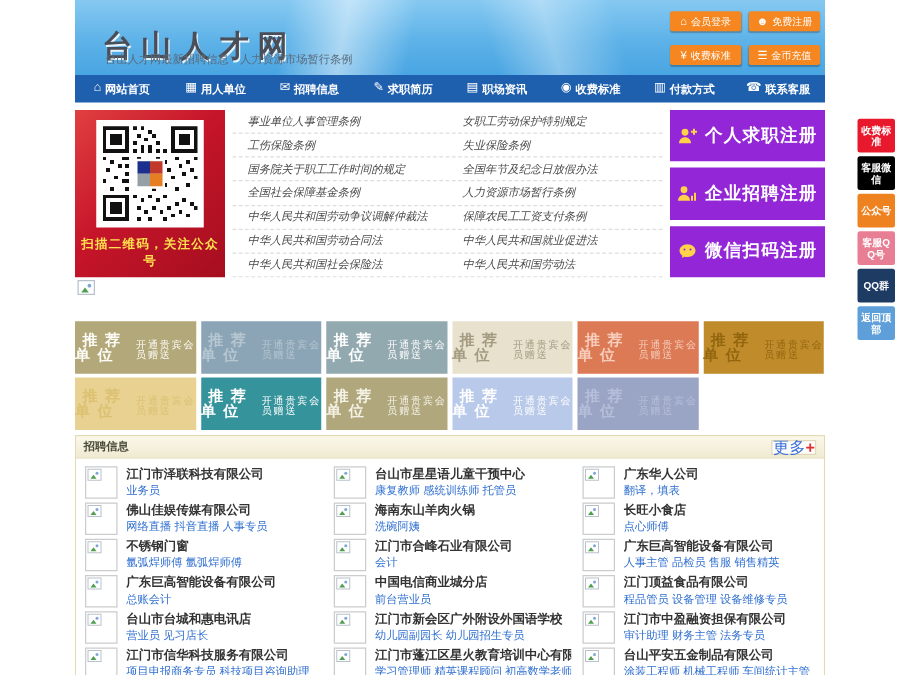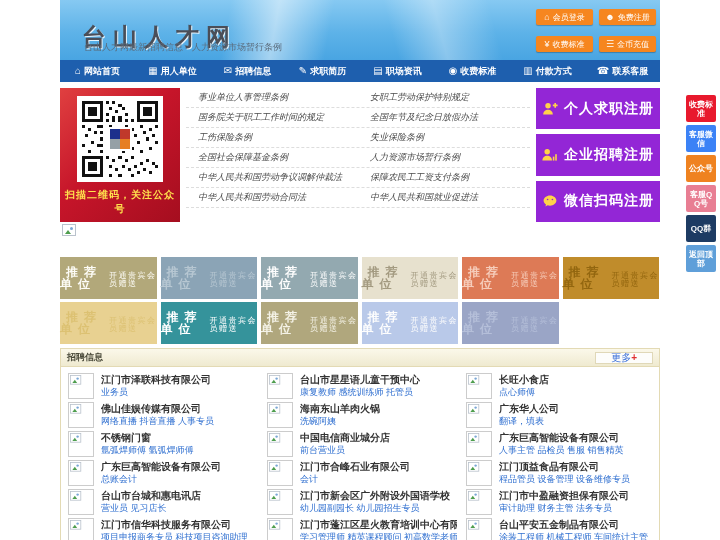--- a/index.html
+++ b/index.html
@@ -65,22 +65,22 @@
   .pbox{width:96.5px;height:42px;display:flex;flex-direction:row;align-items:center;
         justify-content:center;cursor:pointer;box-sizing:border-box;flex:0 0 auto;}
   .pt{font-size:12px;font-weight:bold;letter-spacing:6px;text-indent:6px;line-height:1;}
   .ps{font-size:8px;letter-spacing:1.5px;margin-top:4px;line-height:1;}
 
   
   .jobs{margin-top:4px;border:1px solid #e3dab4;border-top:none;}
   .jhdr{height:17px;background:linear-gradient(#fbf8ea,#efead0);border-top:1px solid #e3dab4;
         border-bottom:1px solid #e3dab4;display:flex;align-items:center;justify-content:space-between;
         padding:0 6px;font-size:9px;font-weight:bold;color:#4a4a3a;}
-  .more{font-size:10px;color:#3a6fd8;font-weight:normal;text-decoration:none;cursor:pointer;
-        background:#fdfdfb;border:1px solid #e0d8b8;padding:0 15px;line-height:10px;}
+  .more{font-size:13px;color:#3a6fd8;font-weight:normal;text-decoration:none;cursor:pointer;
+        background:#fdfdfb;border:1px solid #e0d8b8;padding:0 0;line-height:10px;}
   .plus{color:#e03030;font-weight:bold;}
   .jgrid{display:flex;background:#fff;padding-top:4px;}
   .jcol{width:199px;display:flex;flex-direction:column;}
   .jitem{display:flex;height:27px;padding:2px 2px 0 7px;gap:7px;}
   .imgbox{width:24px;height:24px;border:1px solid #ccc;background:#fff;position:relative;flex:0 0 auto;}
   .imgbox .brk{position:absolute;top:1px;left:1px;transform:scale(.8);transform-origin:top left;}
   .jtxt{overflow:hidden;display:flex;flex-direction:column;}
   .jco{font-size:10px;color:#333;line-height:13px;white-space:nowrap;text-decoration:none;cursor:pointer;font-weight:bold;}
   .jjobs{font-size:9px;color:#2f6fd0;line-height:13px;white-space:nowrap;text-decoration:none;cursor:pointer;}
 
@@ -201,44 +201,48 @@
       </div>
 
       <div class="laws">
 
           <div class="lrow">
             <a class="lc">事业单位人事管理条例</a>
             <a class="lc">女职工劳动保护特别规定</a>
           </div>
 
           <div class="lrow">
+            <a class="lc">工伤保险条例</a>
+            <a class="lc">失业保险条例</a>
+          </div>
+
+          <div class="lrow">
             <a class="lc">国务院关于职工工作时间的规定</a>
             <a class="lc">全国年节及纪念日放假办法</a>
           </div>
 
           <div class="lrow">
-            <a class="lc">工伤保险条例</a>
-            <a class="lc">失业保险条例</a>
-          </div>
-
-          <div class="lrow">
             <a class="lc">全国社会保障基金条例</a>
             <a class="lc">人力资源市场暂行条例</a>
           </div>
 
           <div class="lrow">
             <a class="lc">中华人民共和国劳动争议调解仲裁法</a>
             <a class="lc">保障农民工工资支付条例</a>
           </div>
 
           <div class="lrow">
             <a class="lc">中华人民共和国劳动合同法</a>
             <a class="lc">中华人民共和国就业促进法</a>
           </div>
 
+          <div class="lrow">
+            <a class="lc">中华人民共和国社会保险法</a>
+            <a class="lc">中华人民共和国劳动法</a>
+          </div>
         </div>
 
       <div class="regs">
         <button class="reg">
           <svg class="ric" viewBox="0 0 20 20">
             <circle cx="7.5" cy="6" r="3.4" fill="#ffd24a"></circle>
             <path d="M1.5 17c0-3.6 2.7-6 6-6s6 2.4 6 6z" fill="#ffd24a"></path>
             <path d="M13.5 4.5h2v-2h2v2h2v2h-2v2h-2v-2h-2z" fill="#ffd24a"></path>
           </svg>
           <span>个人求职注册</span>
@@ -415,40 +419,40 @@
                 <a class="jco">海南东山羊肉火锅</a>
                 <a class="jjobs">洗碗阿姨</a>
               </span>
             </div>
 
             <div class="jitem">
               <span class="imgbox">
                 <i class="brk"></i>
               </span>
               <span class="jtxt">
+                <a class="jco">江门市合峰石业有限公司</a>
+                <a class="jjobs">会计</a>
+              </span>
+            </div>
+
+            <div class="jitem">
+              <span class="imgbox">
+                <i class="brk"></i>
+              </span>
+              <span class="jtxt">
                 <a class="jco">中国电信商业城分店</a>
                 <a class="jjobs">前台营业员</a>
               </span>
             </div>
 
             <div class="jitem">
               <span class="imgbox">
                 <i class="brk"></i>
               </span>
               <span class="jtxt">
-                <a class="jco">江门市合峰石业有限公司</a>
-                <a class="jjobs">会计</a>
-              </span>
-            </div>
-
-            <div class="jitem">
-              <span class="imgbox">
-                <i class="brk"></i>
-              </span>
-              <span class="jtxt">
                 <a class="jco">江门市新会区广外附设外国语学校</a>
                 <a class="jjobs">幼儿园副园长 幼儿园招生专员</a>
               </span>
             </div>
 
             <div class="jitem">
               <span class="imgbox">
                 <i class="brk"></i>
               </span>
               <span class="jtxt">
@@ -457,32 +461,32 @@
               </span>
             </div>
           </div>
         <div class="jcol">
 
             <div class="jitem">
               <span class="imgbox">
                 <i class="brk"></i>
               </span>
               <span class="jtxt">
+                <a class="jco">广东华人公司</a>
+                <a class="jjobs">翻译，填表</a>
+              </span>
+            </div>
+
+            <div class="jitem">
+              <span class="imgbox">
+                <i class="brk"></i>
+              </span>
+              <span class="jtxt">
                 <a class="jco">长旺小食店</a>
                 <a class="jjobs">点心师傅</a>
-              </span>
-            </div>
-
-            <div class="jitem">
-              <span class="imgbox">
-                <i class="brk"></i>
-              </span>
-              <span class="jtxt">
-                <a class="jco">广东华人公司</a>
-                <a class="jjobs">翻译，填表</a>
               </span>
             </div>
 
             <div class="jitem">
               <span class="imgbox">
                 <i class="brk"></i>
               </span>
               <span class="jtxt">
                 <a class="jco">广东巨高智能设备有限公司</a>
                 <a class="jjobs">人事主管 品检员 售服 销售精英</a>
@@ -520,21 +524,21 @@
             </div>
           </div>
       </div>
     </section>
   </div>
 
   <aside class="side">
 
       <div class="chip" style="background-color: rgb(232, 25, 45);">收费标准</div>
 
-      <div class="chip" style="background-color: #3b82f6;">客服微信</div>
+      <div class="chip" style="background-color: #000000;">客服微信</div>
 
       <div class="chip" style="background-color: rgb(239, 130, 32);">公众号</div>
 
       <div class="chip" style="background-color: rgb(232, 126, 147);">客服QQ号</div>
 
       <div class="chip" style="background-color: rgb(29, 59, 99);">QQ群</div>
 
       <div class="chip" style="background-color: rgb(95, 159, 217);">返回顶部</div>
     </aside>
 </div>

